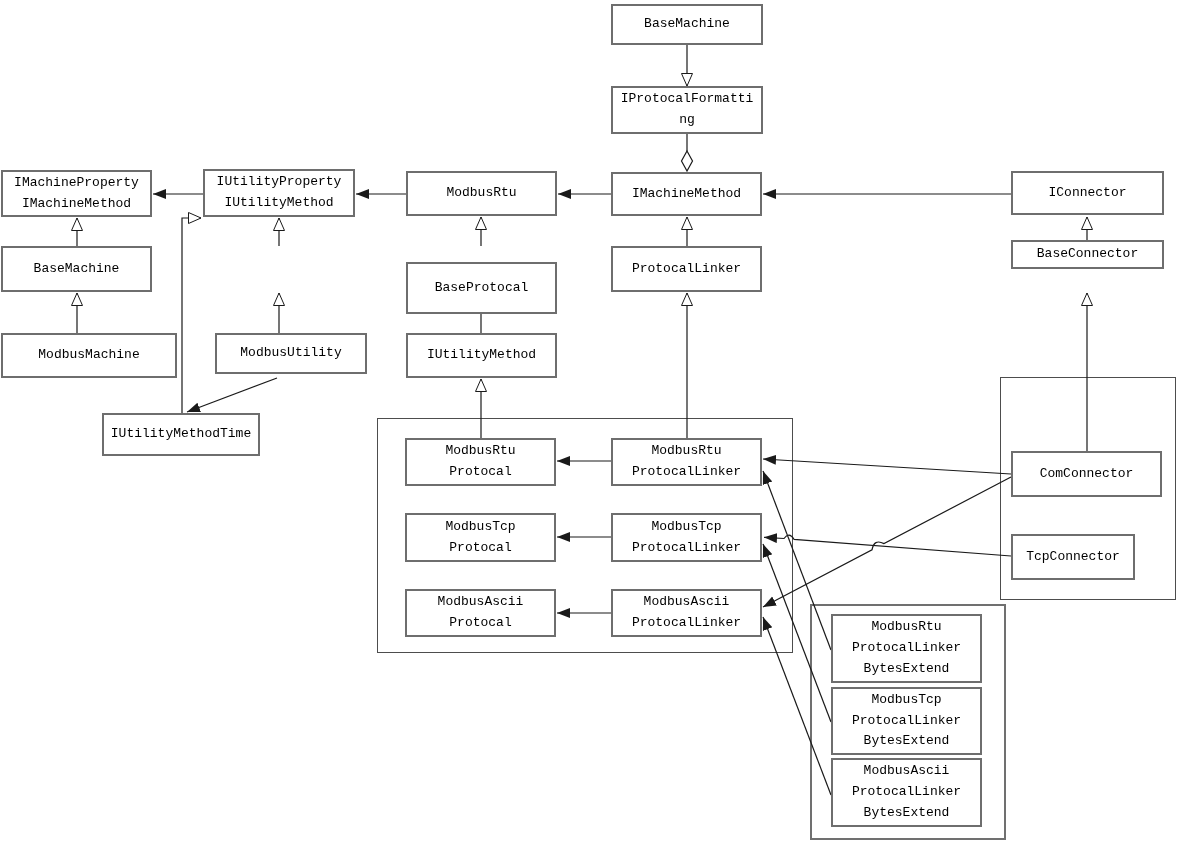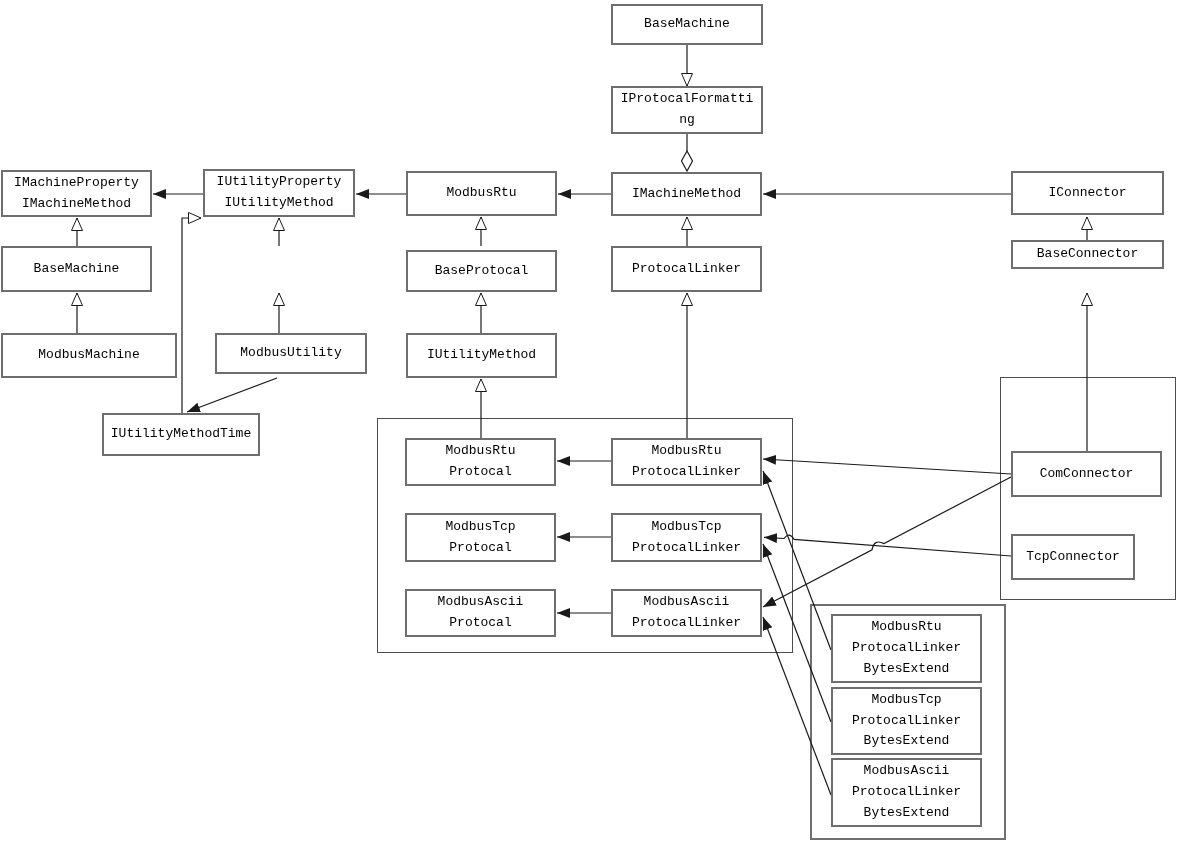--- a/index.html
+++ b/index.html
@@ -86,21 +86,21 @@
   <div class="node" style="left:1px;top:170px;width:151px;height:47px">IMachineProperty
 IMachineMethod</div>
   <div class="node" style="left:203px;top:169px;width:152px;height:48px">IUtilityProperty
 IUtilityMethod</div>
   <div class="node" style="left:1px;top:246px;width:151px;height:46px">BaseMachine</div>
   <div class="node" style="left:1px;top:333px;width:176px;height:45px">ModbusMachine</div>
   <div class="node" style="left:215px;top:333px;width:152px;height:41px">ModbusUtility</div>
   <div class="node" style="left:102px;top:413px;width:158px;height:43px">IUtilityMethodTime</div>
 
   <div class="node" style="left:406px;top:171px;width:151px;height:45px">ModbusRtu</div>
-  <div class="node" style="left:406px;top:250px;width:151px;height:42px">BaseProtocal</div>
+  <div class="node" style="left:406px;top:262px;width:151px;height:52px">BaseProtocal</div>
   <div class="node" style="left:406px;top:333px;width:151px;height:45px">IUtilityMethod</div>
 
   <div class="node" style="left:1011px;top:171px;width:153px;height:44px">IConnector</div>
   <div class="node" style="left:1011px;top:240px;width:153px;height:29px">BaseConnector</div>
   <div class="node" style="left:1011px;top:451px;width:151px;height:46px">ComConnector</div>
   <div class="node" style="left:1011px;top:534px;width:124px;height:46px">TcpConnector</div>
 
   <div class="node" style="left:405px;top:438px;width:151px;height:48px">ModbusRtu
 Protocal</div>
   <div class="node" style="left:611px;top:438px;width:151px;height:48px">ModbusRtu

